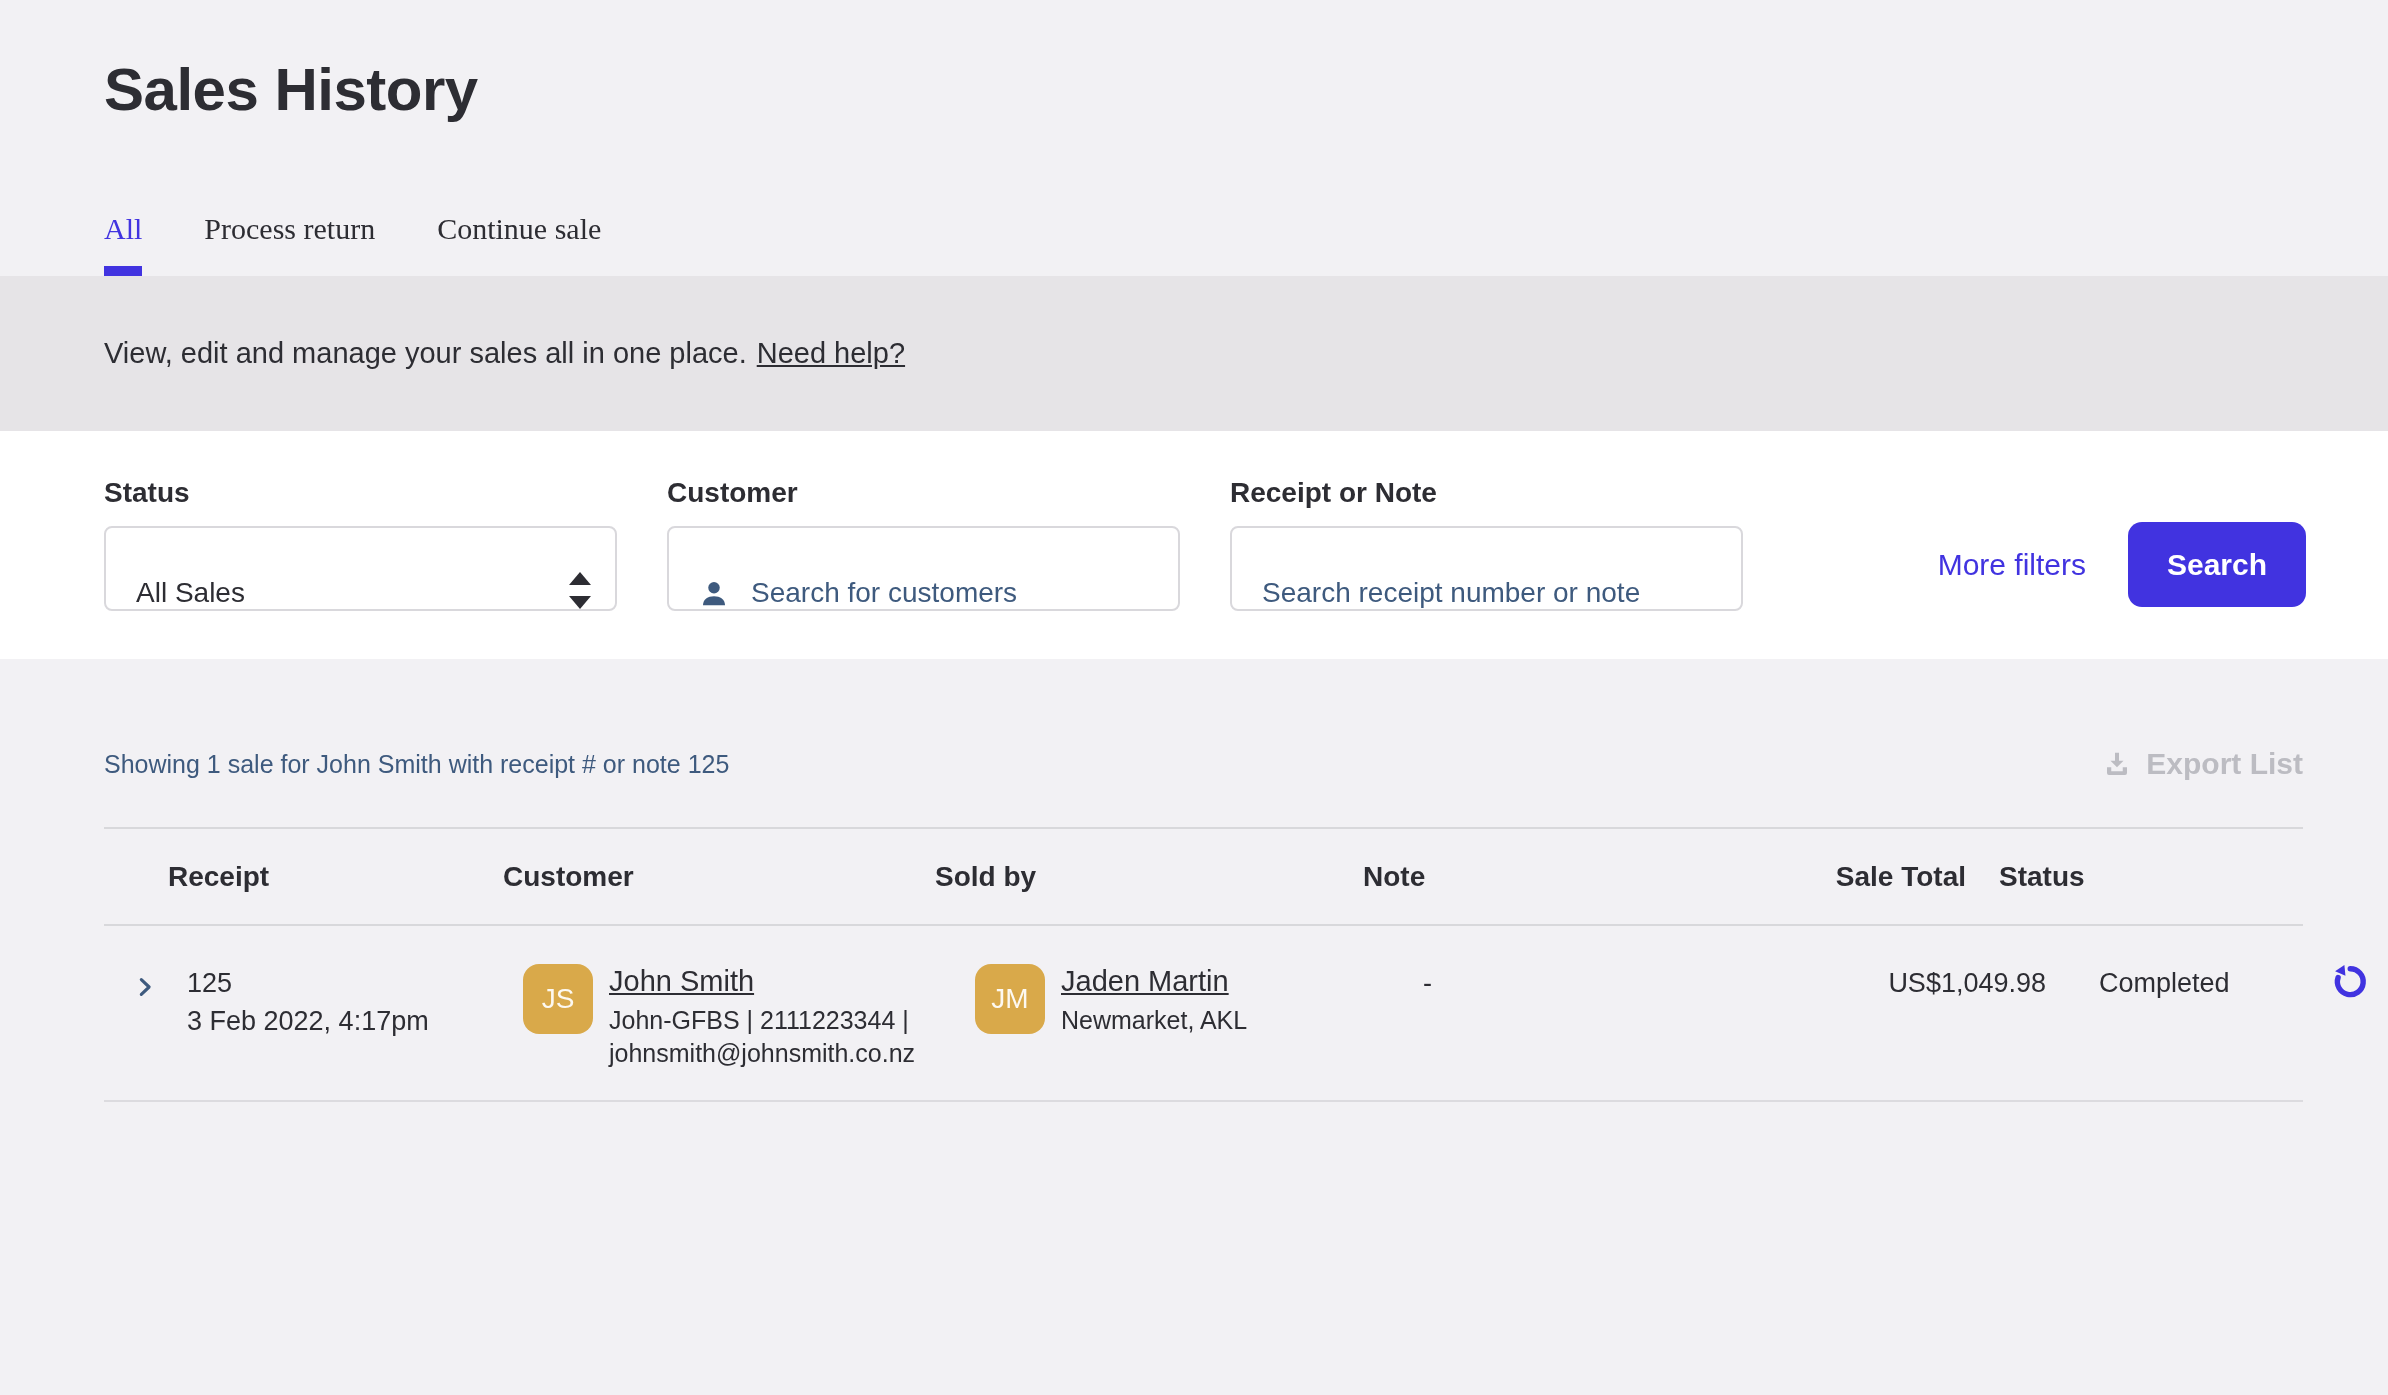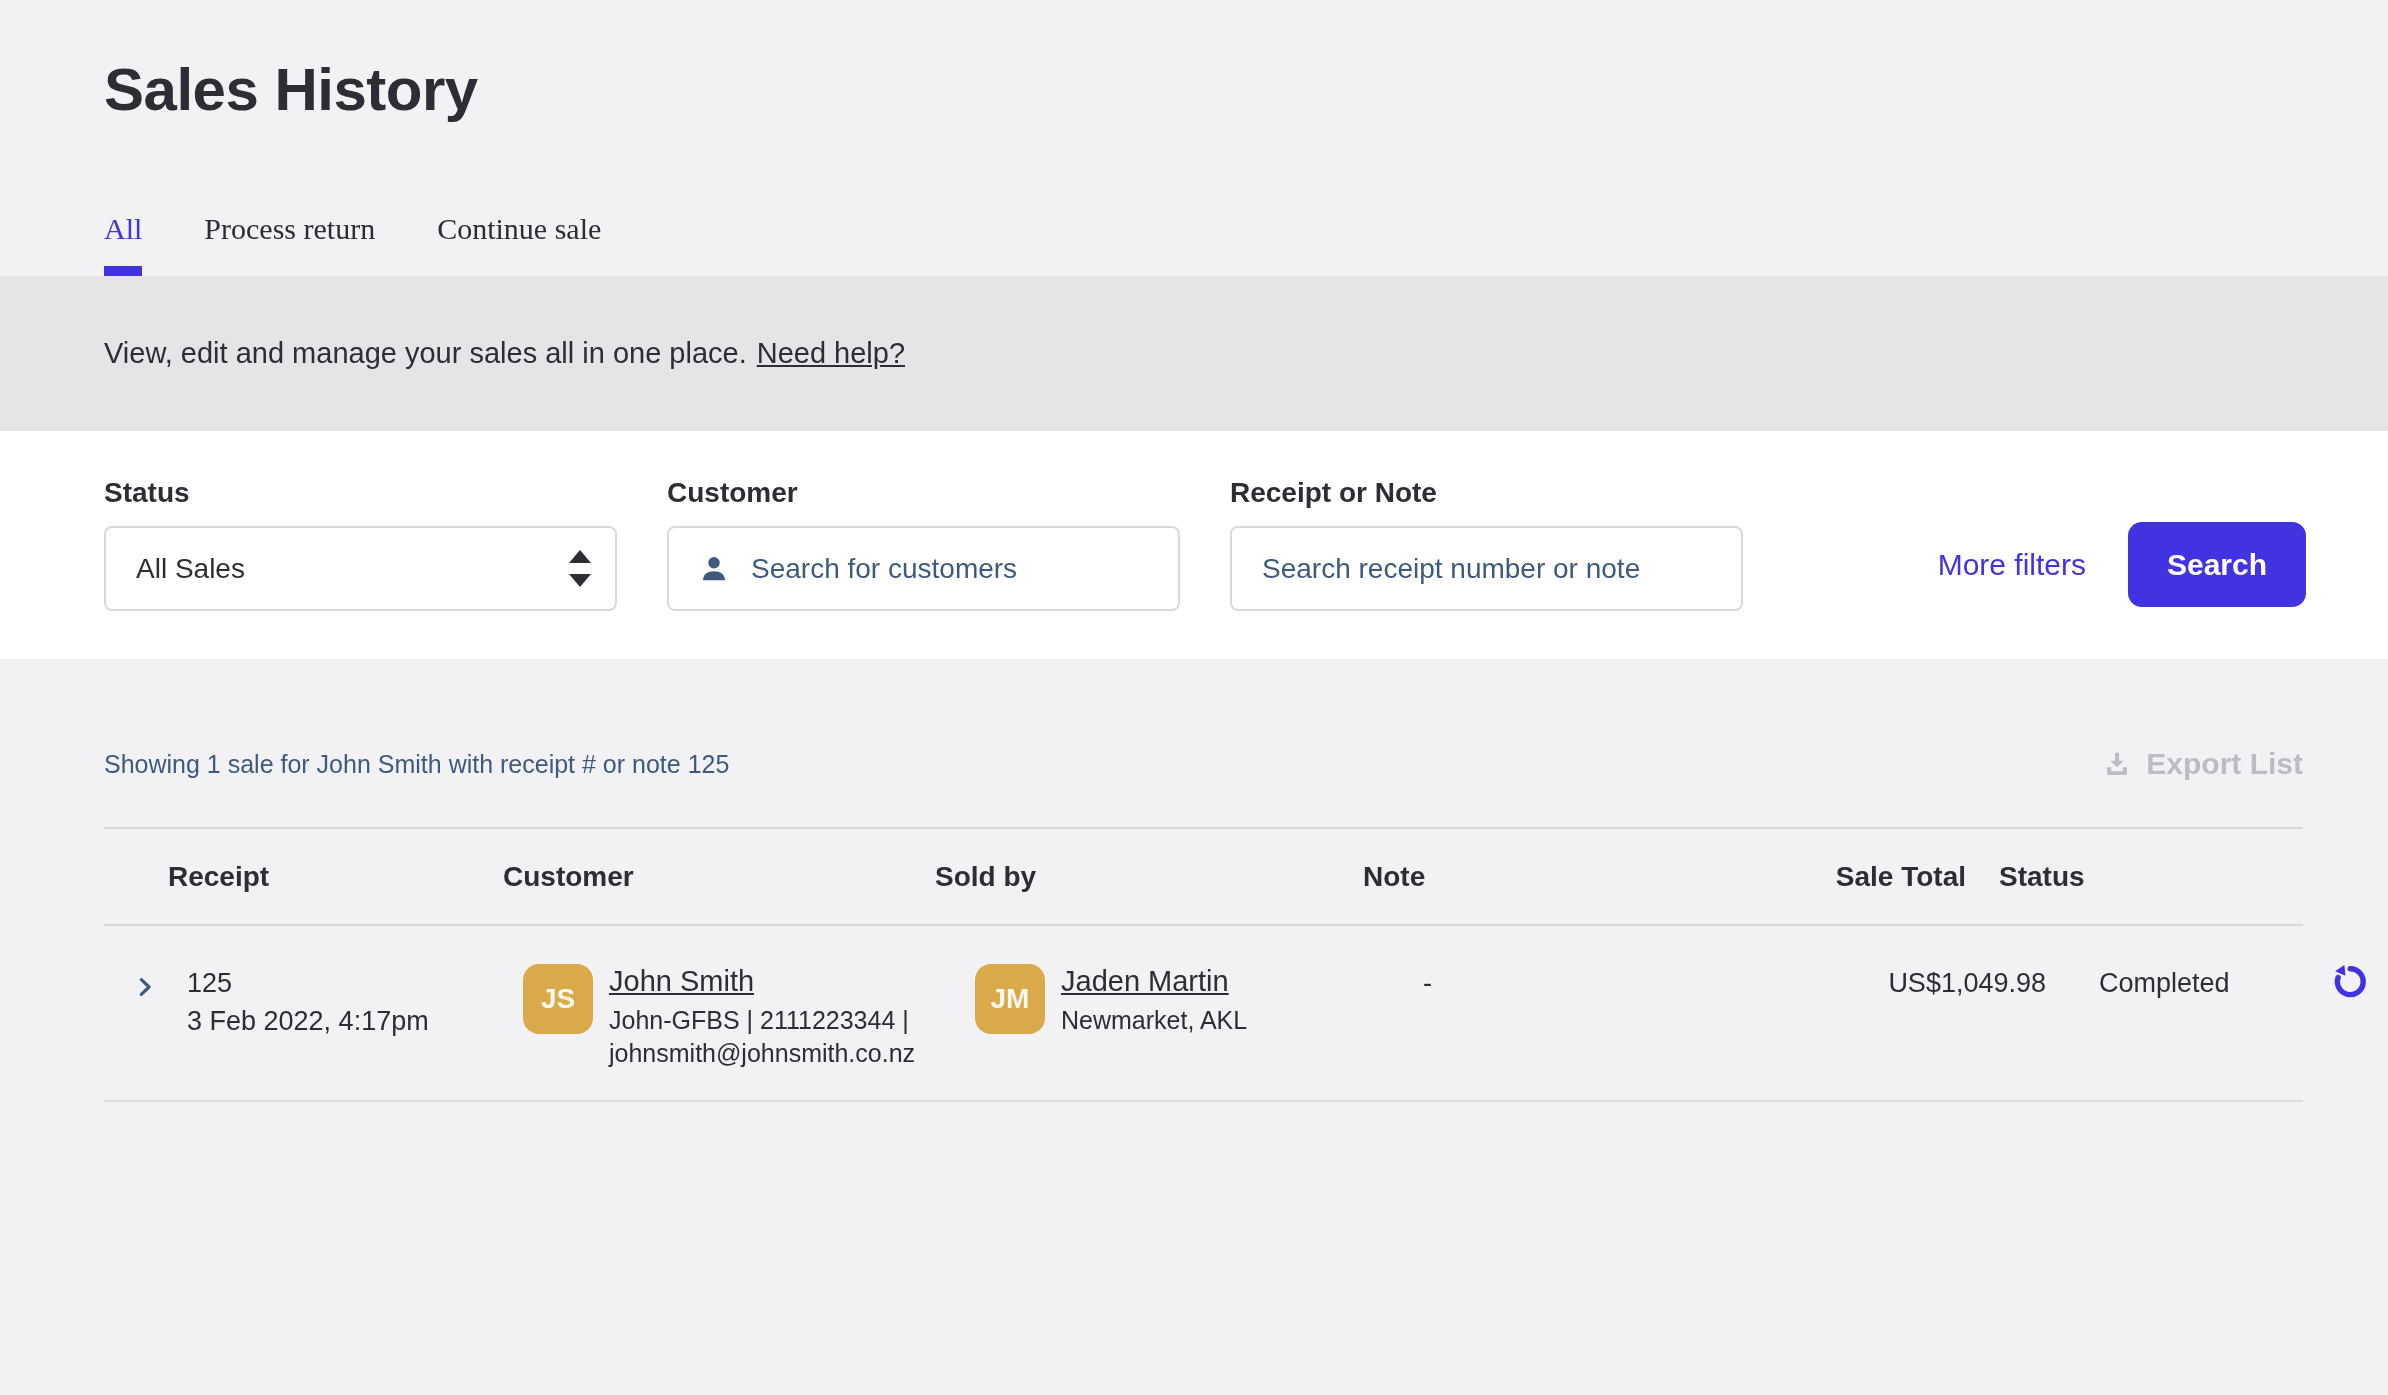--- a/index.html
+++ b/index.html
@@ -34,21 +34,21 @@
   .filter-band {
     background:#ffffff; height:228px;
     padding:46px 82px 0 104px;
     display:flex; align-items:flex-start;
   }
   .filter-group { width:513px; margin-right:50px; }
   .filter-label { font-size:28px; font-weight:700; color:#2d2d33; }
   .filter-control {
     margin-top:17px; height:85px; width:100%;
     background:#fff; border:2px solid #d9d8dc; border-radius:8px;
-    display:flex; align-items:center; padding:0 24px 0 30px;
+    display:flex; align-items:flex-end; padding:0 24px 0 30px;
     font-size:28px;
   }
   .select-value { flex:1; color:#2d2d33; }
   .stepper { display:flex; flex-direction:column; align-items:center; gap:11px; }
   .tri { width:0; height:0; border-left:11px solid transparent; border-right:11px solid transparent; }
   .tri-up   { border-bottom:13px solid #2d2d33; }
   .tri-down { border-top:13px solid #2d2d33; }
 
   .filter-control input {
     border:none; outline:none; flex:1; font-size:28px;
@@ -88,21 +88,21 @@
 
   .trow { border-bottom:2px solid #dcdbdf; min-height:160px; padding:38px 0 30px 0; align-items:start;gap:20px; }
 
   .cell-receipt { display:flex; }
   .chev { margin-left:30px; margin-top:12px; flex:0 0 auto; cursor:pointer; }
   .receipt-text { margin-left:31px; font-size:27px; line-height:38px; color:#2d2d33; }
 
   .cell-person { display:flex; }
   .avatar {
     width:70px; height:70px; border-radius:16px; background:#d9a94a;
-    color:#fdf9f1; font-size:28px; font-weight:700;
+    color:#fdf9f1; font-size:28px; font-weight:400;
     display:flex; align-items:center; justify-content:center; flex:0 0 auto;
   }
   .person-text { margin-left:16px; }
   .person-name { font-size:29px; color:#2d2d33; line-height:34px;text-decoration:underline; }
   a.person-name { text-decoration:underline; color:#2d2d33; cursor:pointer; display:inline-block; }
   .person-sub { font-size:25px; color:#2d2d33; line-height:33px; margin-top:6px; max-width:300px; }
 
   .cell-note { font-size:27px; color:#2d2d33; padding-top:4px; }
   .cell-total { font-size:27px; color:#2d2d33; text-align:right; padding-top:4px; }
   .cell-status { font-size:27px; color:#2d2d33; padding-left:33px; padding-top:4px; }

